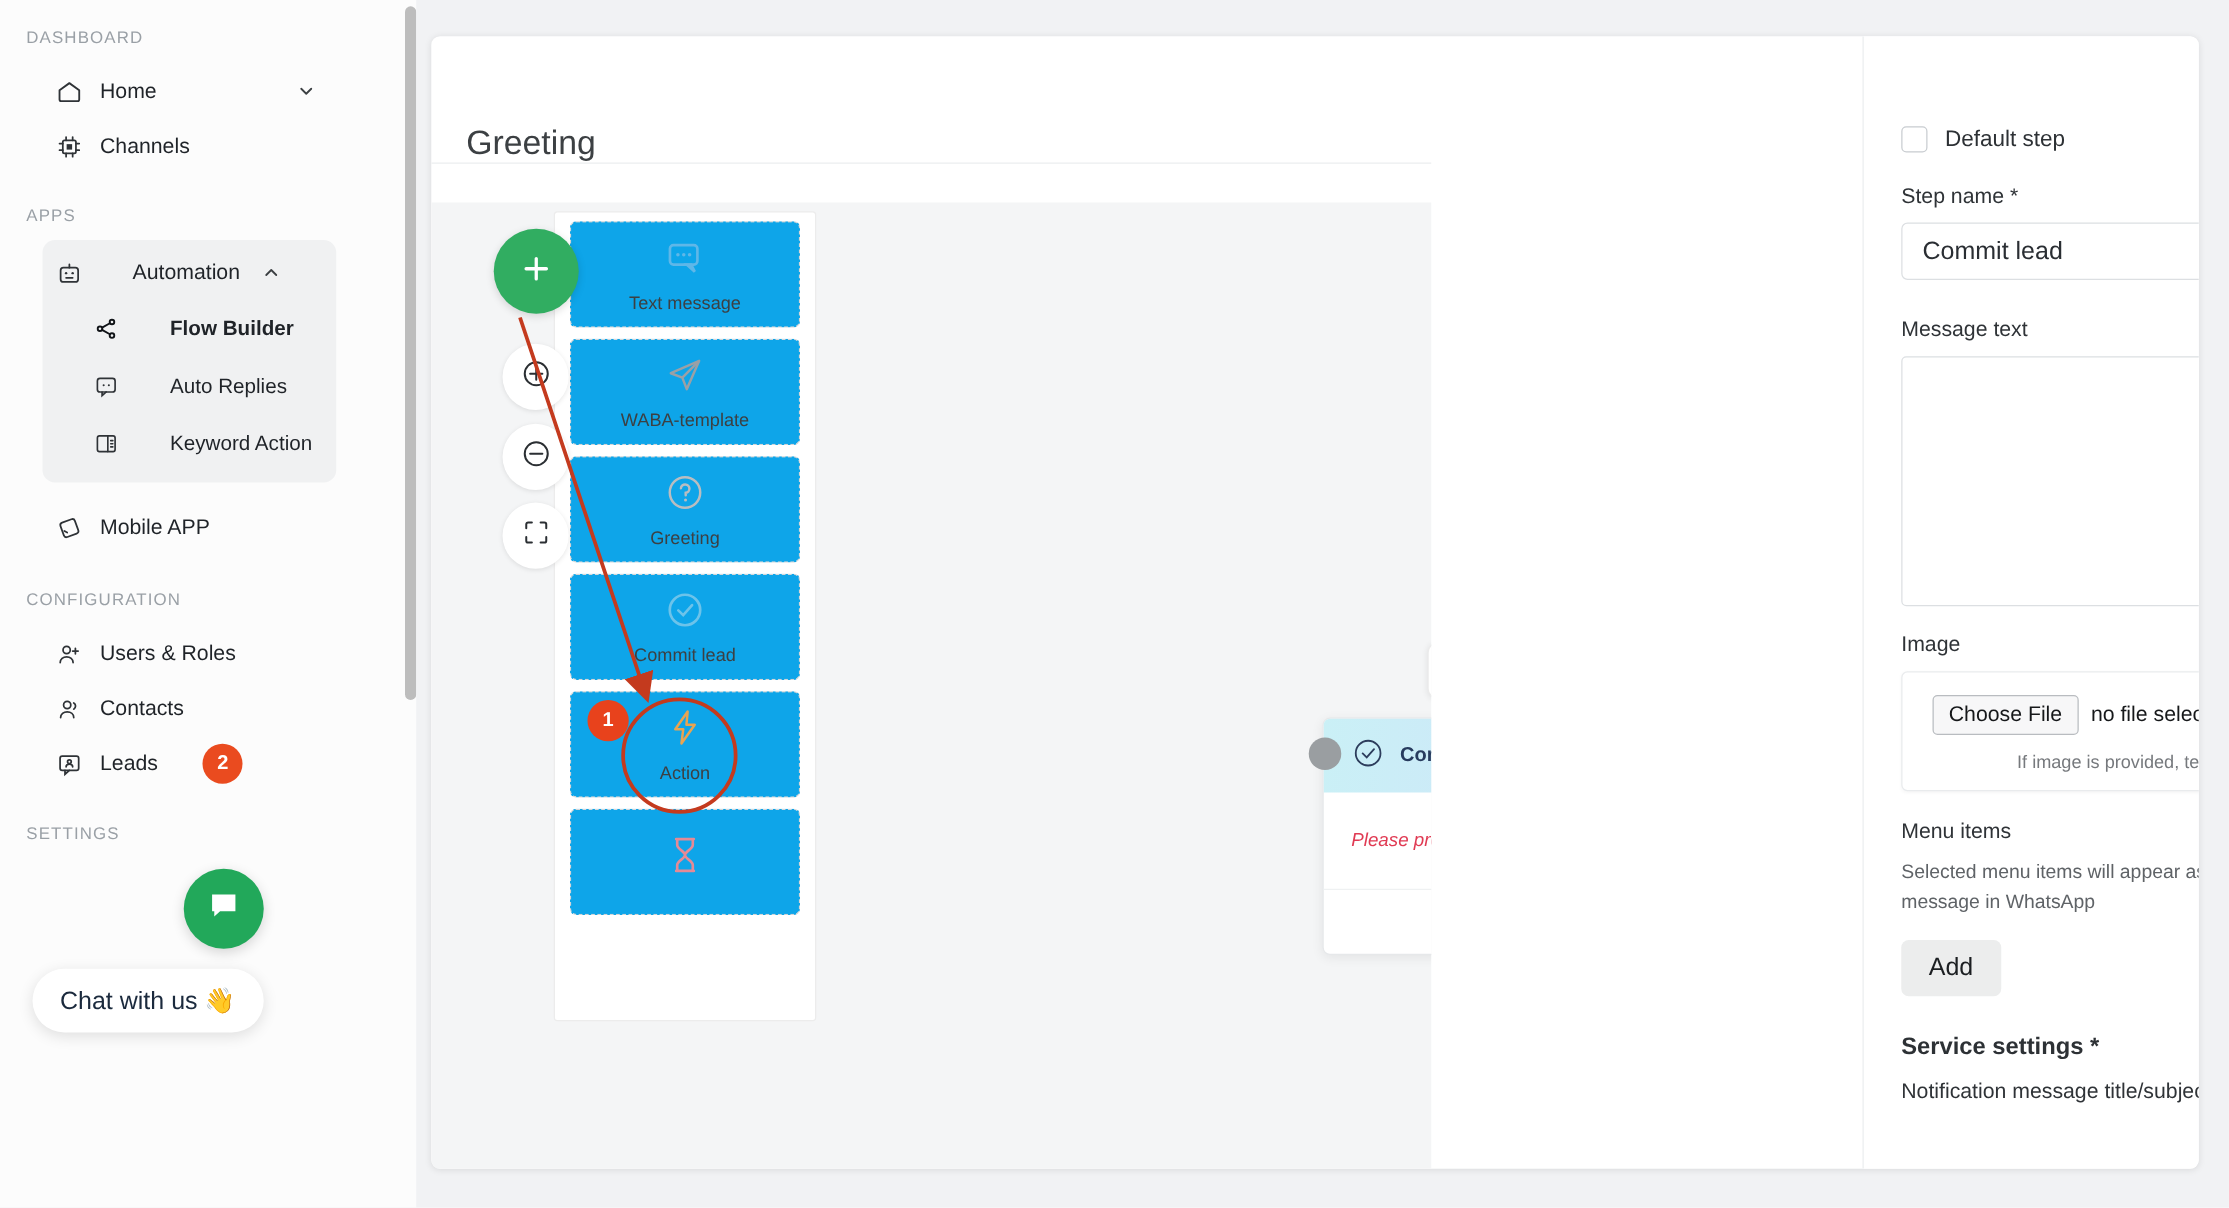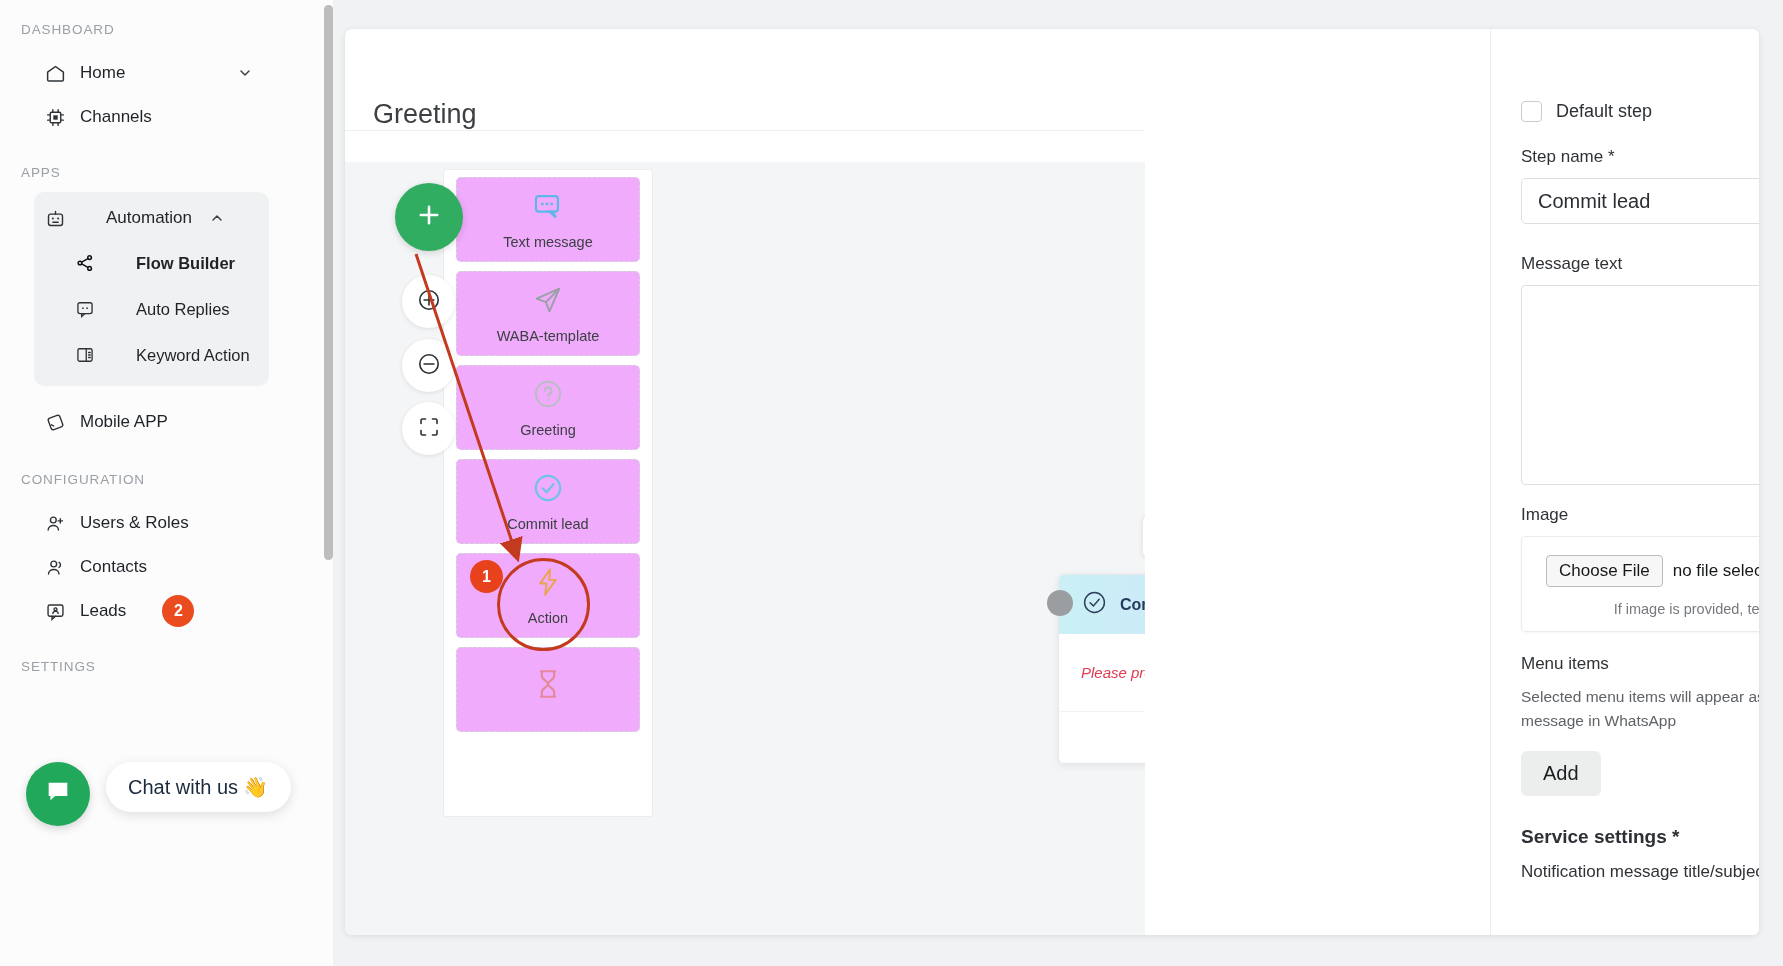--- a/index.html
+++ b/index.html
@@ -47,21 +47,21 @@
     background: #ea4b1f; color:#fff; font-size: 16px; font-weight: 600;
     margin-left: 22px;
   }
   #sidebar-scrollbar {
     position: absolute; left: 324px; top: 5px;
     width: 9px; height: 555px; border-radius: 6px;
     background: #bdbdbd;
   }
 
   
-  #chat-widget { position:absolute; left: 26px; bottom: 140px; display:flex; align-items:flex-start; gap: 16px; }
+  #chat-widget { position:absolute; left: 26px; bottom: 140px; display:flex; align-items:flex-end; gap: 16px; flex-direction: column; }
   #chat-bubble-btn {
     width: 64px; height: 64px; border-radius: 50%;
     background: #22a85a; display:flex; align-items:center; justify-content:center;
     box-shadow: 0 3px 10px rgba(0,0,0,.16); cursor:pointer;
   }
   #chat-label {
     background:#fff; border-radius: 26px; padding: 13px 22px;
     font-size: 20px; color: #1b2a3d; box-shadow: 0 3px 12px rgba(0,0,0,.12);
     white-space: nowrap; cursor:pointer;
   }
@@ -110,21 +110,21 @@
   #palette {
     position:absolute; left: 98px; top: 7px;
     width: 210px; height: 648px;
     background: #fff; border: 1px solid #ececec;
     border-radius: 3px; padding: 7px 12px; overflow:hidden;
   }
   .palette-item {
     height: 85px; margin-bottom: 9px;
     border: 1.6px dashed #d4d6d8; border-radius: 5px;
     display:flex; flex-direction:column; align-items:center; justify-content:center;
-    gap: 7px; background:#f0abfc; cursor:pointer;
+    gap: 7px; background:#0ea5e9; cursor:pointer;
   }
   .palette-item .p-lbl { font-size: 14.5px; color:#3c4043; }
 
   
   #palette-highlight-ring {
     position:absolute; left: 492px; top: 529px;
     width: 93px; height: 93px; border-radius: 50%;
     border: 3.2px solid #c43a1e; z-index: 7; pointer-events:none;
   }
   #step-marker-1 {

